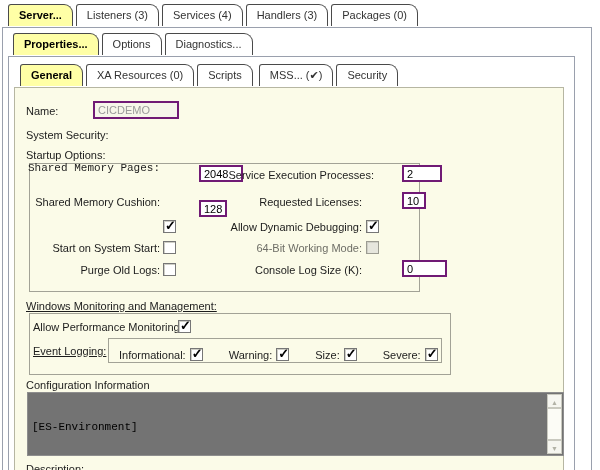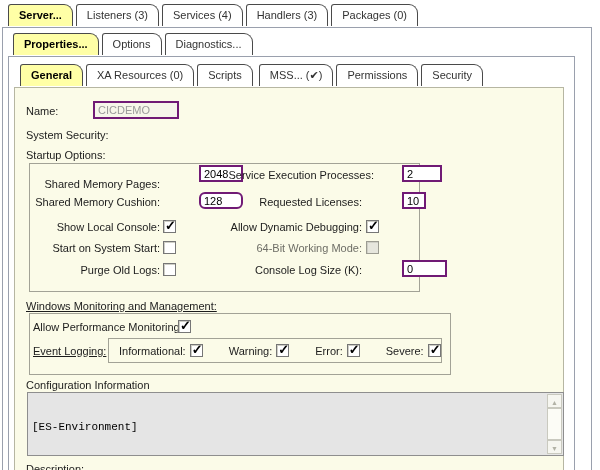--- a/index.html
+++ b/index.html
@@ -28,25 +28,25 @@
   
   .cb{position:absolute;width:13px;height:13px;box-sizing:border-box;background:#fff;
       border:1px solid #767676;box-shadow:inset 1px 1px 0 #cfcfc6;}
   .cb.checked::after{content:"✓";position:absolute;left:1px;top:-3px;font-size:13px;font-weight:bold;color:#000;}
   .cb.disabled{background:#e6e6dd;border-color:#9c9c92;}
   .cb-inline{position:static;display:inline-block;width:13px;height:13px;box-sizing:border-box;background:#fff;
       border:1px solid #767676;box-shadow:inset 1px 1px 0 #cfcfc6;vertical-align:-2px;margin-left:4px;position:relative;}
   .cb-inline.checked::after{content:"✓";position:absolute;left:1px;top:-3px;font-size:13px;font-weight:bold;color:#000;}
   
   #eventbox{position:absolute;left:108px;top:338px;width:334px;height:25px;border:1px solid #a2a296;
-            box-sizing:border-box;display:flex;align-items:center;gap:26px;padding-left:10px;z-index:6;}
+            box-sizing:border-box;display:flex;align-items:flex-end;gap:26px;padding-left:10px;z-index:6;}
   .el-pair{white-space:nowrap;}
   
   #cfgbox{position:absolute;left:27px;top:392px;width:537px;height:64px;box-sizing:border-box;
-          border:1px solid #8e8e8e;background:#e5e5e5;z-index:6;overflow:hidden;}
+          border:1px solid #8e8e8e;background:#737373;z-index:6;overflow:hidden;}
   #cfgtext{position:absolute;left:4px;top:2px;right:20px;font-family:"Liberation Mono",monospace;
            font-size:11px;line-height:13px;color:#000;white-space:pre;}
   .sb{position:absolute;top:1px;right:1px;bottom:1px;width:15px;background:#f3f3ec;}
   .sb-btn{position:absolute;left:0;right:0;height:14px;background:#f6f6f0;border:1px solid #c9c9bf;
           box-sizing:border-box;text-align:center;color:#aeae a4;}
   .sb-up{top:0;}
   .sb-down{bottom:0;}
   .sb-up::before{content:"▲";font-size:7px;color:#b2b2a6;line-height:12px;}
   .sb-down::before{content:"▼";font-size:7px;color:#b2b2a6;line-height:12px;}
   .sb-thumb{position:absolute;left:0;right:0;top:14px;bottom:14px;background:#fcfcf6;border:1px solid #c9c9bf;box-sizing:border-box;}
@@ -73,43 +73,41 @@
     <div class="tab selected">Properties...</div>
     <div class="tab">Options</div>
     <div class="tab">Diagnostics...</div>
   </div>
 
   <div class="tabrow" id="tabrow3">
     <div class="tab selected">General</div>
     <div class="tab">XA Resources (0)</div>
     <div class="tab">Scripts</div>
     <div class="tab" style="margin-left:3px;">MSS... (✔)</div>
-    <div class="tab">Permissions</div>
     <div class="tab">Security</div>
   </div>
 
   <span class="lbl z6" style="left:26px;top:105px;">Name:</span>
   <input class="field disabled z6" style="left: 57px; top: 101px; width: 86px;" readonly="" value="CICDEMO">
 
   <span class="lbl z6" style="left:26px;top:129px;">System Security:</span>
 
   <span class="lbl z6" style="left:26px;top:149px;">Startup Options:</span>
   <div class="groupbox z6" style="left:29px;top:163px;width:391px;height:129px;"></div>
 
-  <span class="lbl r z6" style="left:26px;top:178px;width:134px;">Shared Memory Pages:</span>
+  <span class="lbl r z6" style="left:26px;top:162px;width:134px;font-family:Liberation Mono, monospace;">Shared Memory Pages:</span>
   <input class="field z6" style="left: 163px; top: 165px; width: 44px; height: 17px;" value="2048">
   <span class="lbl r z6" style="left:192px;top:169px;width:182px;">Service Execution Processes:</span>
   <input class="field z6" style="left: 366px; top: 165px; width: 40px; height: 17px;" value="2">
 
   <span class="lbl r z6" style="left:26px;top:196px;width:134px;">Shared Memory Cushion:</span>
-  <input class="field z6" style="left: 163px; top: 192px; width: 44px; height: 17px; border-radius: 6px;" value="128">
+  <input class="field z6" style="left: 163px; top: 200px; width: 28px; height: 17px;" value="128">
   <span class="lbl r z6" style="left:180px;top:196px;width:182px;">Requested Licenses:</span>
   <input class="field z6" style="left: 366px; top: 192px; width: 24px; height: 17px;" value="10">
 
-  <span class="lbl r z6" style="left:26px;top:221px;width:134px;">Show Local Console:</span>
   <span class="cb checked z6" style="left:163px;top:220px;"></span>
   <span class="lbl r z6" style="left:180px;top:221px;width:182px;">Allow Dynamic Debugging:</span>
   <span class="cb checked z6" style="left:366px;top:220px;"></span>
 
   <span class="lbl r z6" style="left:26px;top:242px;width:134px;">Start on System Start:</span>
   <span class="cb z6" style="left:163px;top:241px;"></span>
   <span class="lbl r z6" style="left:180px;top:242px;width:182px;color:#6e6e66;">64-Bit Working Mode:</span>
   <span class="cb disabled z6" style="left:366px;top:241px;"></span>
 
   <span class="lbl r z6" style="left:26px;top:264px;width:134px;">Purge Old Logs:</span>
@@ -120,21 +118,21 @@
   <span class="lbl z6" style="left:26px;top:300px;text-decoration:underline;">Windows Monitoring and Management:</span>
   <div class="groupbox z6" style="left:29px;top:313px;width:422px;height:62px;"></div>
 
   <span class="lbl z6" style="left:33px;top:321px;">Allow Performance Monitoring:</span>
   <span class="cb checked z6" style="left:178px;top:320px;"></span>
 
   <span class="lbl z6" style="left:33px;top:345px;text-decoration:underline;">Event Logging:</span>
   <div id="eventbox">
     <span class="el-pair"><span class="lbl" style="position:static;">Informational:</span><span class="cb-inline checked"></span></span>
     <span class="el-pair"><span class="lbl" style="position:static;">Warning:</span><span class="cb-inline checked"></span></span>
-    <span class="el-pair"><span class="lbl" style="position:static;">Error:</span><span class="cb-inline checked"></span></span>
+    <span class="el-pair"><span class="lbl" style="position:static;">Size:</span><span class="cb-inline checked"></span></span>
     <span class="el-pair"><span class="lbl" style="position:static;">Severe:</span><span class="cb-inline checked"></span></span>
   </div>
 
   <span class="lbl z6" style="left:26px;top:379px;">Configuration Information</span>
   <div id="cfgbox">
     <div id="cfgtext">
       <div><span>[ES-Environment]</span></div>
       
       
       

